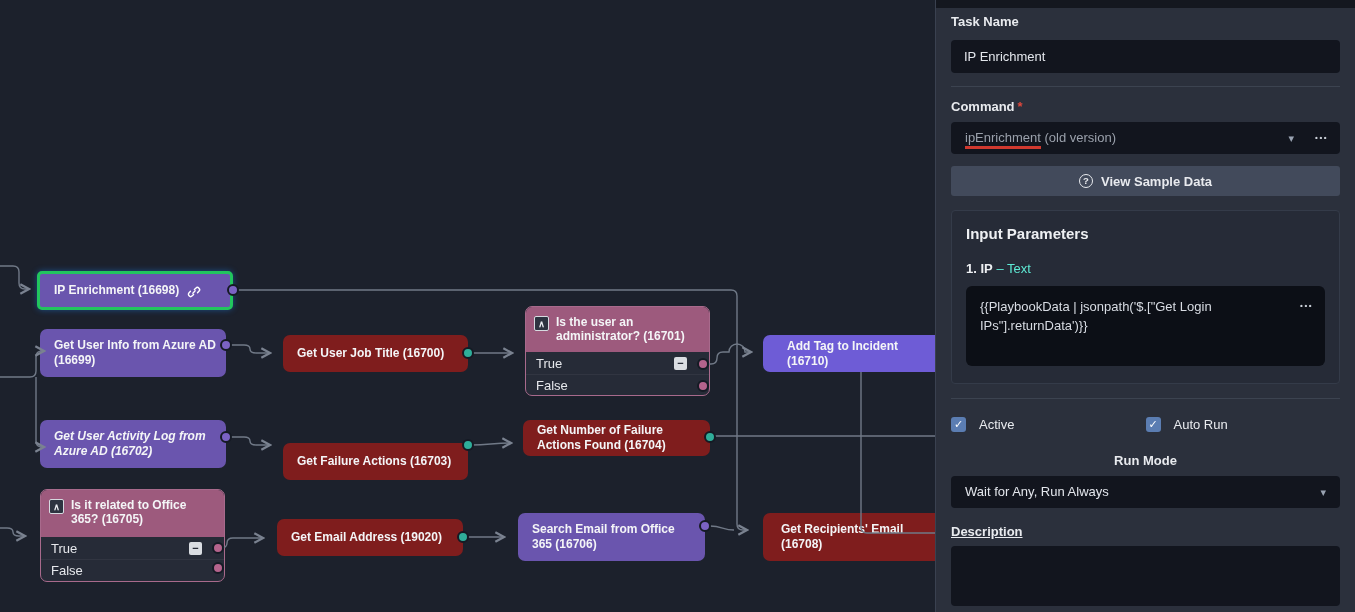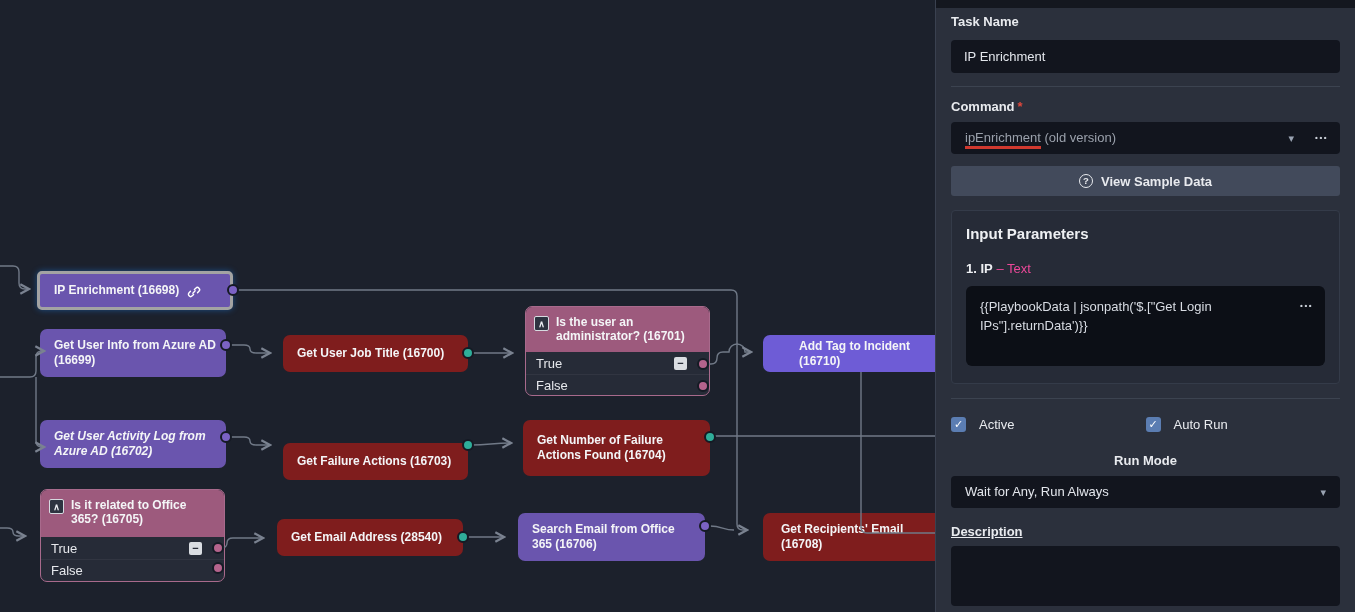--- a/index.html
+++ b/index.html
@@ -8,21 +8,21 @@
 
   
   .canvas { position:absolute; left:0; top:0; width:935px; height:612px;
             background:#1c212c; overflow:hidden; }
   .node { position:absolute; border-radius:7px; color:#f4f5f7; font-size:12px;
           font-weight:bold; line-height:15px; display:flex; align-items:center; }
   .node .lbl { padding:0 10px 0 14px; }
   .purple  { background:#6a55ae; }
   .purple2 { background:#6e5cd6; }
   .teal    { background:#7f1d1d; }
-  .selected { border:3px solid #a3a3a3; border-radius:5px; box-shadow:0 0 6px rgba(31,134,245,.45);align-items:center; }
+  .selected { border:3px solid #22c55e; border-radius:5px; box-shadow:0 0 6px rgba(31,134,245,.45);align-items:center; }
 
   .cond { position:absolute; background:#262b37; border:1.5px solid #a86a8c;
           border-radius:7px; overflow:hidden; }
   .cond-head { background:#9d5a7d; display:flex; align-items:flex-start;
                padding:8px 8px 6px 8px; color:#f4f5f7; font-size:12px;
                font-weight:bold; line-height:14px; }
   .collapse-box { flex:0 0 15px; width:15px; height:15px; border:1.4px solid #d6dae0;
                   border-radius:2px; background:#2d3340; color:#eceef2; font-size:9px;
                   font-weight:bold; display:flex; align-items:center; justify-content:center;
                   margin-right:7px; margin-top:1px; }
@@ -43,21 +43,21 @@
 
   .link-ic { position:absolute; right:28px; top:10px; }
 
   
   .panel { position:absolute; left:935px; top:0; width:420px; height:612px;
            background:#2b303c; border-left:1px solid #3a4150; }
   .panel-topbar { height:8px; background:#14171f; }
   .panel-body { padding:0 15px; }
   .flabel { display:block; font-size:13px; font-weight:bold; color:#e9ebef; }
   .req { color:#e0483c; font-weight:bold; margin-left:3px; }
-  .muted { color:#ec4899; font-weight:normal; }
+  .muted { color:#5eead4; font-weight:normal; }
   .text-input { margin-top:11px; height:33px; background:#12151e; border-radius:4px;
                 color:#e3e6ec; font-size:13px; line-height:33px; padding:0 13px; }
   .divider { border:none; border-top:1px solid #3c4350; margin-top:13px; }
   .select { position:relative; margin-top:8px; height:32px; background:#12151e;
             border-radius:4px; color:#e3e6ec; font-size:13px; line-height:32px;
             padding:0 70px 0 14px; }
   .select .caret { position:absolute; right:14px; top:0; color:#9aa3b2; font-size:11px; }
   .cmd .caret { right:46px; }
   .cmd { color:#9aa0ab; }
   .cmd-ul { border-bottom:3px solid #d0392f; padding-bottom:1px; }
@@ -122,51 +122,51 @@
     <div class="cond-row">
       <span>True</span>
       <span class="minus-box">−</span>
     </div>
     <div class="cond-row">
       <span>False</span>
     </div>
   </div>
 
   <div class="node purple2" style="left:763px; top:335px; width:172px; height:37px; border-radius:7px 0 0 7px;">
-    <span class="lbl" style="padding-left:36px;">Add Tag to Incident (16710)</span>
+    <span class="lbl" style="padding-left:24px;">Add Tag to Incident (16710)</span>
   </div>
 
   <div class="node purple" style="left:40px; top:420px; width:186px; height:48px;">
     <span class="lbl" style="padding-right:6px;font-style:italic;">Get User Activity Log from Azure AD (16702)</span>
   </div>
 
   <div class="node teal" style="left:283px; top:443px; width:185px; height:37px;">
     <span class="lbl">Get Failure Actions (16703)</span>
   </div>
 
-  <div class="node teal" style="left:523px; top:420px; width:187px; height:56px;">
+  <div class="node teal" style="left:523px; top:420px; width:187px; height:36px;">
     <span class="lbl">Get Number of Failure Actions Found (16704)</span>
   </div>
 
   <div class="cond" style="left:40px; top:489px; width:185px; height:93px;">
     <div class="cond-head" style="height:47px;">
       <span class="collapse-box">∧</span>
       <span>Is it related to Office 365? (16705)</span>
     </div>
     <div class="cond-row">
       <span>True</span>
       <span class="minus-box">−</span>
     </div>
     <div class="cond-row">
       <span>False</span>
     </div>
   </div>
 
   <div class="node teal" style="left:277px; top:519px; width:186px; height:37px;">
-    <span class="lbl">Get Email Address (28540)</span>
+    <span class="lbl">Get Email Address (19020)</span>
   </div>
 
   <div class="node purple" style="left:518px; top:513px; width:187px; height:48px;">
     <span class="lbl">Search Email from Office 365 (16706)</span>
   </div>
 
   <div class="node teal" style="left:763px; top:513px; width:172px; height:48px; border-radius:7px 0 0 7px;">
     <span class="lbl" style="padding-left:18px;">Get Recipients' Email (16708)</span>
   </div>
 

